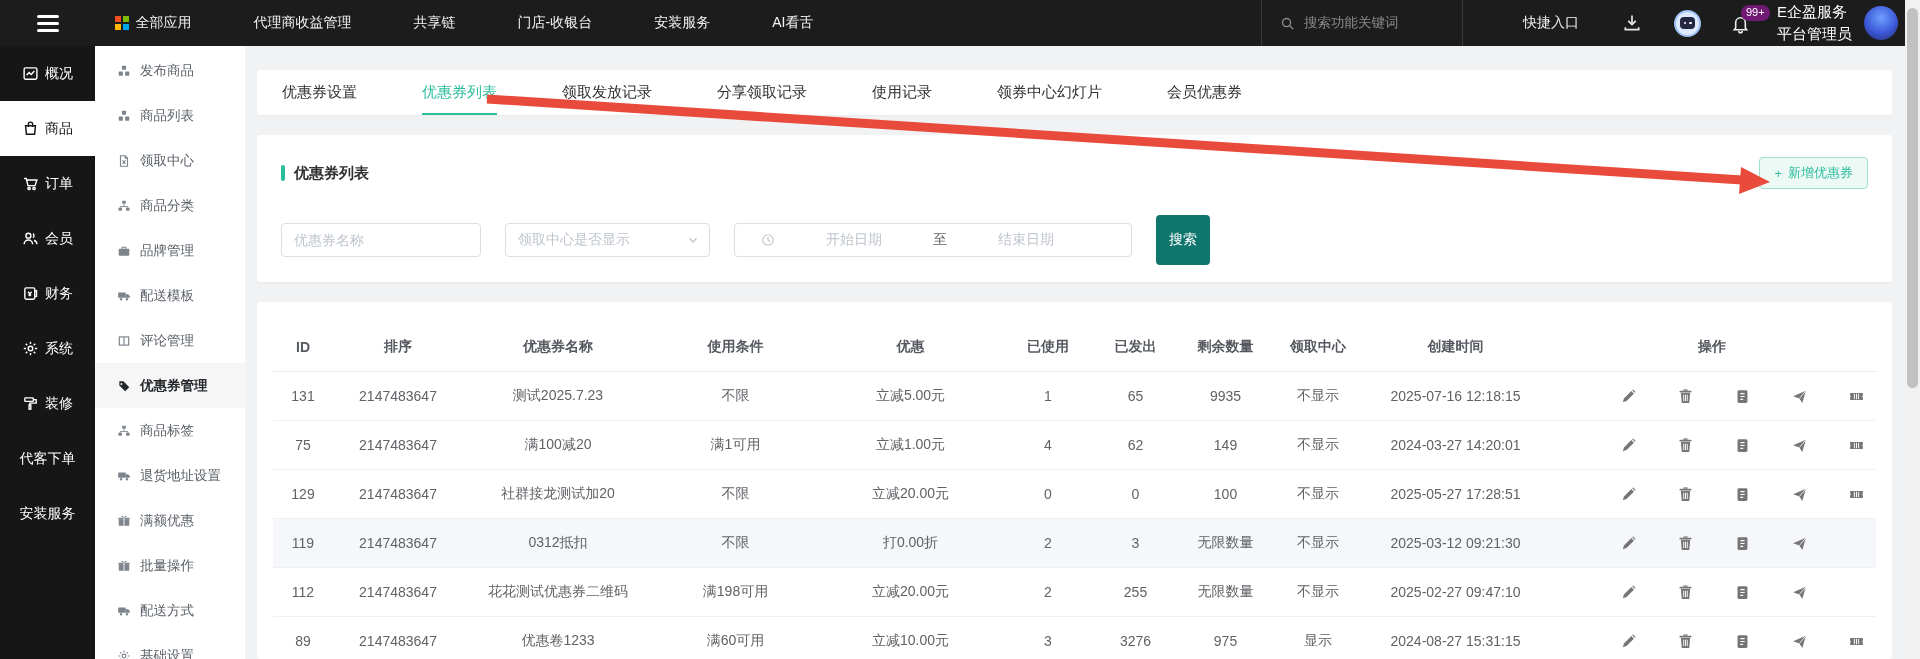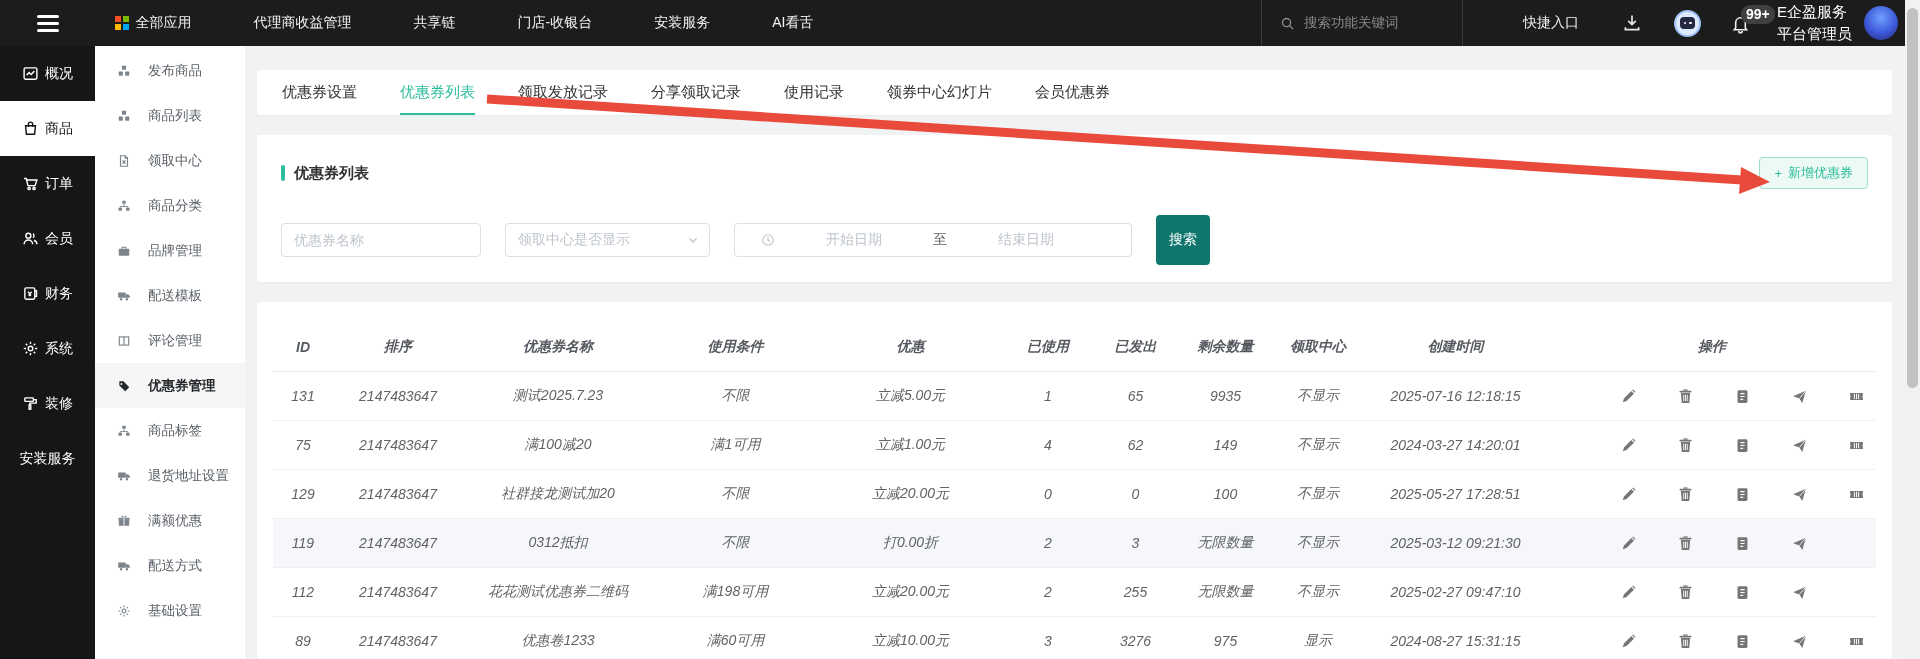--- a/index.html
+++ b/index.html
@@ -23,44 +23,44 @@
   .topsearch { display:flex; align-items:center; gap:9px; padding:0 18px; width:200px; height:100%; color:#8a8a8a; cursor:text; }
   .topsearch svg { width:15px; height:15px; }
   .topsearch span { font-size:13.5px; white-space:nowrap; }
   .quick-entry { padding:0 26px 0 60px; font-size:14px; color:#f2f2f2; cursor:pointer; white-space:nowrap; }
   .top-iconbtn { width:20px; height:20px; color:#e8e8e8; margin:0 17px; cursor:pointer; position:relative; }
   .robot { width:27px; height:27px; border-radius:50%; background:#dce9ff; border:2px solid #9fc0f5; margin:0 15px; display:flex; align-items:center; justify-content:center; cursor:pointer; }
   .robot .face { width:15px; height:12px; background:#232742; border-radius:4px; display:flex; align-items:center; justify-content:center; gap:3px; }
   .robot .face i { width:2.5px; height:2.5px; background:#fff; border-radius:50%; }
   .bell-wrap { position:relative; margin:0 26px 0 14px; cursor:pointer; }
   .bell-wrap svg { width:21px; height:21px; color:#efefef; }
-  .badge { position:absolute; top:-8px; left:11px; background:#404040; color:#fff; font-size:14px; font-weight:bold; border-radius:9px; padding:1.5px 5px; line-height:1.2; white-space:nowrap; }
+  .badge { position:absolute; top:-8px; left:11px; background:#701a75; color:#fff; font-size:11px; font-weight:normal; border-radius:9px; padding:1.5px 5px; line-height:1.2; white-space:nowrap; }
   .userblock { text-align:left; font-size:15px; line-height:1.5; margin-right:12px; white-space:nowrap; }
   .avatar { width:34px; height:34px; border-radius:50%; background:radial-gradient(circle at 50% 35%, #6fa0ff 0%, #3c58d8 55%, #232a66 100%); cursor:pointer; flex:0 0 auto; }
 
   
   .sidebar { position:absolute; top:46px; left:0; width:95px; height:613px; background:#161616; z-index:20; }
   .side-item { height:55px; display:flex; align-items:center; justify-content:center; gap:6px; color:#fff; font-size:14px; cursor:pointer; white-space:nowrap; }
   .side-item .icon { width:17px; height:17px; color:#fff; }
   .side-item .icon:empty { display:none; }
   .side-item.active { background:#ffffff; color:#141414; }
   .side-item.active .icon { color:#141414; }
 
   
   .submenu { position:absolute; top:46px; left:95px; width:150px; height:613px; background:#fff; z-index:15; padding-top:2px; }
-  .sub-item { height:45px; display:flex; align-items:center; gap:17px; padding-left:22px; color:#595f66; font-size:13.5px; cursor:pointer; white-space:nowrap; }
+  .sub-item { height:45px; display:flex; align-items:center; gap:9px; padding-left:22px; color:#595f66; font-size:13.5px; cursor:pointer; white-space:nowrap; }
   .sub-item .icon { width:14px; height:14px; color:#7d848c; flex:0 0 auto; }
   .sub-item.active { background:#f6f6f6; color:#24282c; font-weight:bold; }
   .sub-item.active .icon { color:#24282c; }
 
   
   .content { position:absolute; top:46px; left:245px; width:1660px; height:613px; padding:24px 13px 0 12px; z-index:5; }
   .card { background:#fff; border-radius:3px; box-shadow:0 1px 2px rgba(0,0,0,0.04); }
 
-  .tabs-card { height:45px; display:flex; align-items:center; gap:43px; padding:0 25px; margin-bottom:20px; }
+  .tabs-card { height:45px; display:flex; align-items:center; gap:65px; padding:0 25px; margin-bottom:20px; }
   .tab { font-size:15px; color:#303133; cursor:pointer; height:45px; display:flex; align-items:center; position:relative; white-space:nowrap; }
   .tab.active { color:#2cbd9c; }
   .tab.active::after { content:""; position:absolute; left:0; right:0; bottom:0; height:2.5px; background:#2cbd9c; }
 
   .filter-card { height:147px; padding:22px 24px 0 24px; margin-bottom:20px; }
   .panel-head { display:flex; align-items:center; }
   .green-bar { width:4px; height:16px; background:#2cbd9c; border-radius:2px; margin-right:9px; }
   .panel-title { font-size:15px; font-weight:bold; color:#303133; }
   .add-btn { margin-left:auto; height:32px; padding:0 14px; display:flex; align-items:center; gap:6px; background:#ecf9f5; border:1px solid #9fe0cd; color:#2cbd9c; border-radius:4px; font-size:13px; cursor:pointer; white-space:nowrap; }
   .filter-row { display:flex; align-items:center; gap:24px; margin-top:26px; }
@@ -70,21 +70,21 @@
   .f-select span { flex:1; white-space:nowrap; }
   .f-select .chev { width:12px; height:12px; color:#c0c4cc; margin-left:14px; }
   .sel1 { width:205px; } .sel2 { width:182px; }
   .f-date { width:398px; height:34px; border:1px solid #dcdfe6; border-radius:4px; display:flex; align-items:center; padding:0 26px; color:#bfc5cd; cursor:pointer; }
   .f-date .clock { width:14px; height:14px; color:#c0c4cc; flex:0 0 auto; }
   .f-date .ph { flex:1; text-align:center; white-space:nowrap; }
   .f-date .to { color:#606266; white-space:nowrap; }
   .search-btn { width:54px; height:50px; background:#0f766e; border:none; border-radius:4px; color:#fff; font-size:14px; cursor:pointer; font-family:inherit; white-space:nowrap; }
 
   .table-card { height:357px; padding:20px 16px 0 16px; overflow:hidden; }
-  .trow { display:grid; grid-template-columns:60px 130px 190px 165px 185px 90px 85px 95px 90px 185px 1fr; align-items:center; height:49px; border-bottom:1px solid #eef0f4;font-style:italic; }
+  .trow { display:grid; grid-template-columns:60px 130px 190px 165px 185px 90px 85px 95px 90px 185px 1fr; align-items:center; height:49px; border-bottom:1px solid #eef0f4; }
   .trow.head { height:50px; border-bottom:1px solid #e8ebf0; }
   .tcell { text-align:center; font-size:14px; color:#606266; white-space:nowrap; overflow:hidden; }
   .head .tcell { color:#55595f; font-weight:bold; }
   .trow.hover { background:#f5f7fa; }
   .tcell.ops { display:flex; align-items:center; gap:40px; padding-left:72px; }
   .op-icon { width:17px; height:17px; color:#757575; cursor:pointer; flex:0 0 auto; }
 
   
   .arrow-overlay { position:absolute; top:0; left:0; width:1920px; height:659px; z-index:28; pointer-events:none; }
 
@@ -231,20 +231,24 @@
         <svg viewBox="0 0 24 24" fill="none" stroke="currentColor" stroke-width="2" style="width: 100%; height: 100%;">
           <rect x="4" y="4" width="12" height="5" rx="1"></rect>
           <path d="M16 6.5h4v5h-9v2.5"></path>
           <rect x="10" y="14" width="2.4" height="6"></rect>
         </svg>
       </span>
       <span>装修</span>
     </div>
     <div class="side-item">
 
+      <span>代客下单</span>
+    </div>
+    <div class="side-item">
+
       <span>安装服务</span>
     </div>
 </div>
 
 <div class="submenu">
   <div class="sub-item">
       <span class="icon">
         <svg viewBox="0 0 24 24" fill="currentColor" style="width: 100%; height: 100%;">
           <rect x="8.5" y="3" width="7" height="7" rx="1"></rect>
           <rect x="3" y="13" width="7" height="7" rx="1"></rect>
@@ -347,20 +351,31 @@
     <div class="sub-item">
       <span class="icon">
         <svg viewBox="0 0 24 24" fill="currentColor" style="width: 100%; height: 100%;">
           <rect x="3" y="10" width="18" height="10" rx="1"></rect>
           <rect x="2.5" y="6.5" width="19" height="3.5"></rect>
           <path d="M12 6.5V20" stroke="#fff" stroke-width="1.5"></path>
           <path d="M12 6C9.5 6 7.5 5 7.5 3.8S10 2.2 12 6c2-3.8 4.5-3.4 4.5-2.2S14.5 6 12 6z"></path>
         </svg>
       </span>
       <span>满额优惠</span>
+    </div>
+    <div class="sub-item">
+      <span class="icon">
+        <svg viewBox="0 0 24 24" fill="currentColor" style="width: 100%; height: 100%;">
+          <rect x="3" y="10" width="18" height="10" rx="1"></rect>
+          <rect x="2.5" y="6.5" width="19" height="3.5"></rect>
+          <path d="M12 6.5V20" stroke="#fff" stroke-width="1.5"></path>
+          <path d="M12 6C9.5 6 7.5 5 7.5 3.8S10 2.2 12 6c2-3.8 4.5-3.4 4.5-2.2S14.5 6 12 6z"></path>
+        </svg>
+      </span>
+      <span>批量操作</span>
     </div>
     <div class="sub-item">
       <span class="icon">
         <svg viewBox="0 0 24 24" fill="currentColor" style="width: 100%; height: 100%;">
           <rect x="2" y="6" width="13" height="9" rx="1"></rect>
           <path d="M15 9h4l3 3v3h-7z"></path>
           <circle cx="7" cy="17.5" r="2"></circle>
           <circle cx="17" cy="17.5" r="2"></circle>
         </svg>
       </span>

